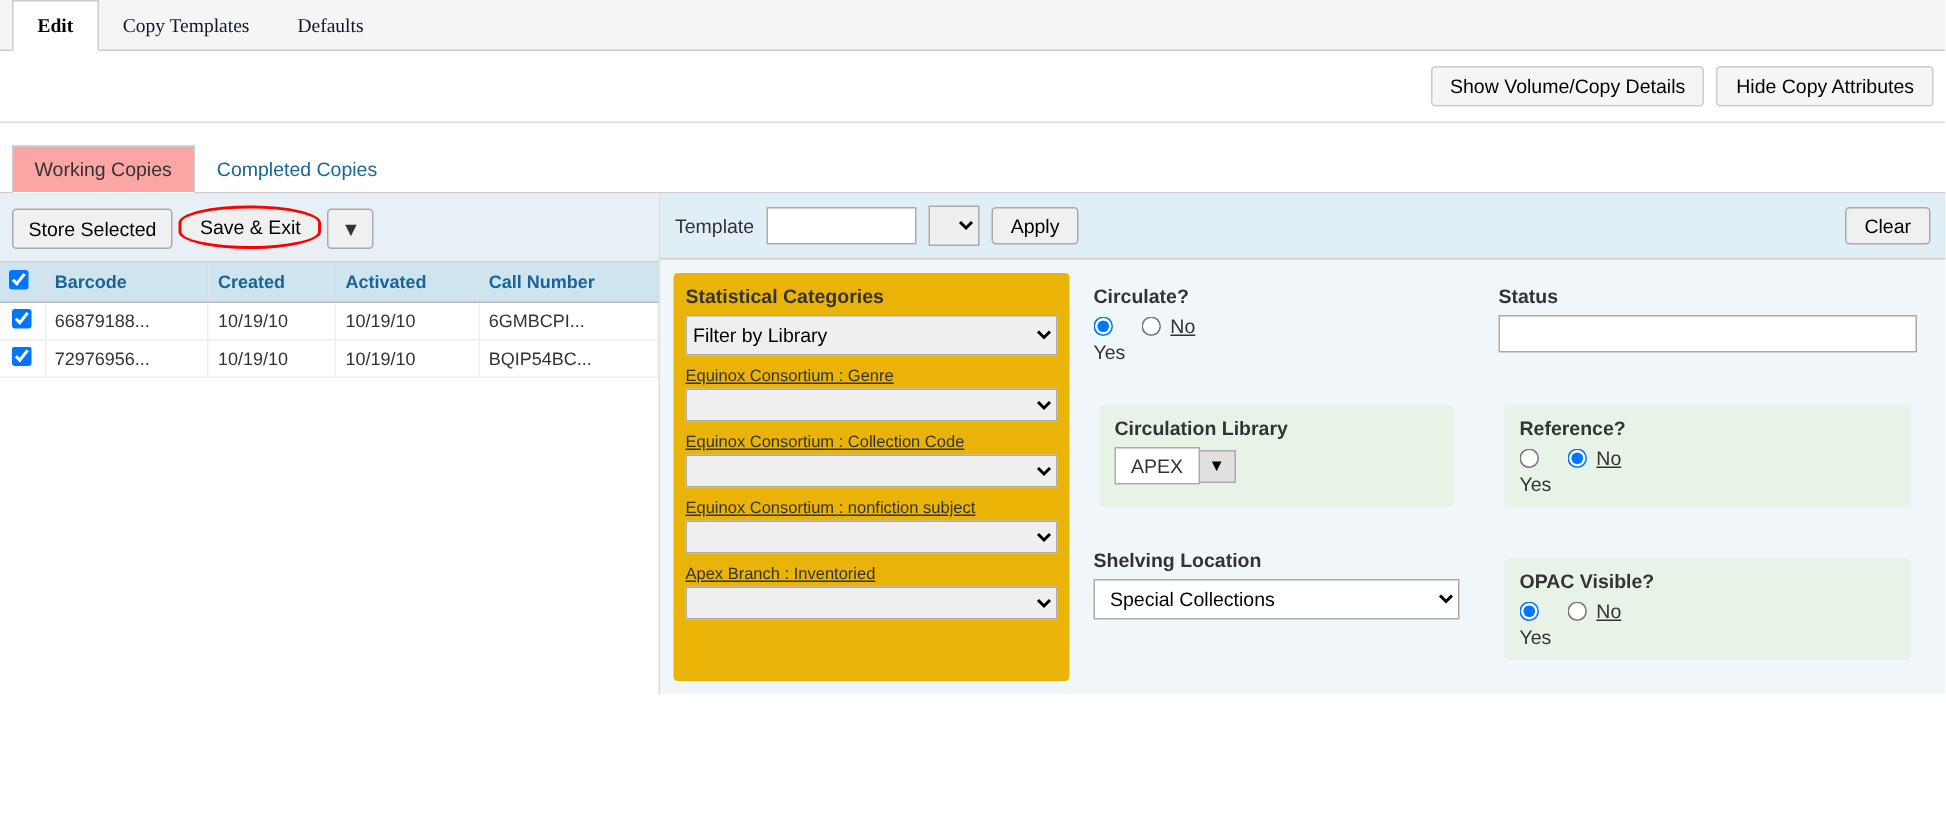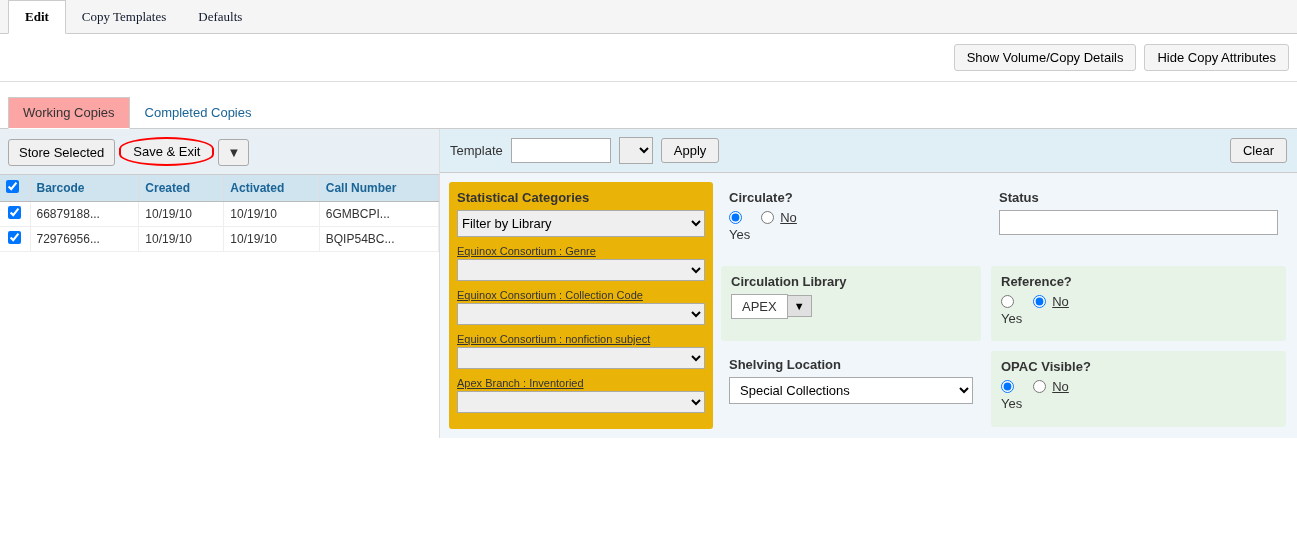--- a/index.html
+++ b/index.html
@@ -76,21 +76,21 @@
     .circ-lib-btn button { padding: 4px 6px; border: 1px solid #aaa; border-left: none; background: #e0e0e0; cursor: pointer; font-size: 11px; }
 
     
     .shelving-select { width: 100%; }
 
     .bold-label { font-weight: bold; font-size: 13px; margin-bottom: 5px; }
 
     
     .form-main { display: grid; grid-template-columns: 270px 270px 1fr; grid-template-rows: auto auto auto; gap: 0; padding: 6px; }
     .f { padding: 8px 10px; }
-    .f.green { background: #e8f3e8; border-radius: 3px; margin: 5px; }
+    .f.green { background: #e8f3e8; border-radius: 3px; margin: 17px; }
     .f.blue { background: #e0eef5; border-radius: 3px; margin: 3px; }
     .f.white { background: transparent; margin: 3px; }
   </style>
 </head>
 <body>
 
 <div class="top-tabs">
   <button class="top-tab active">Edit</button>
   <button class="top-tab link">Copy Templates</button>
   <button class="top-tab link">Defaults</button>

